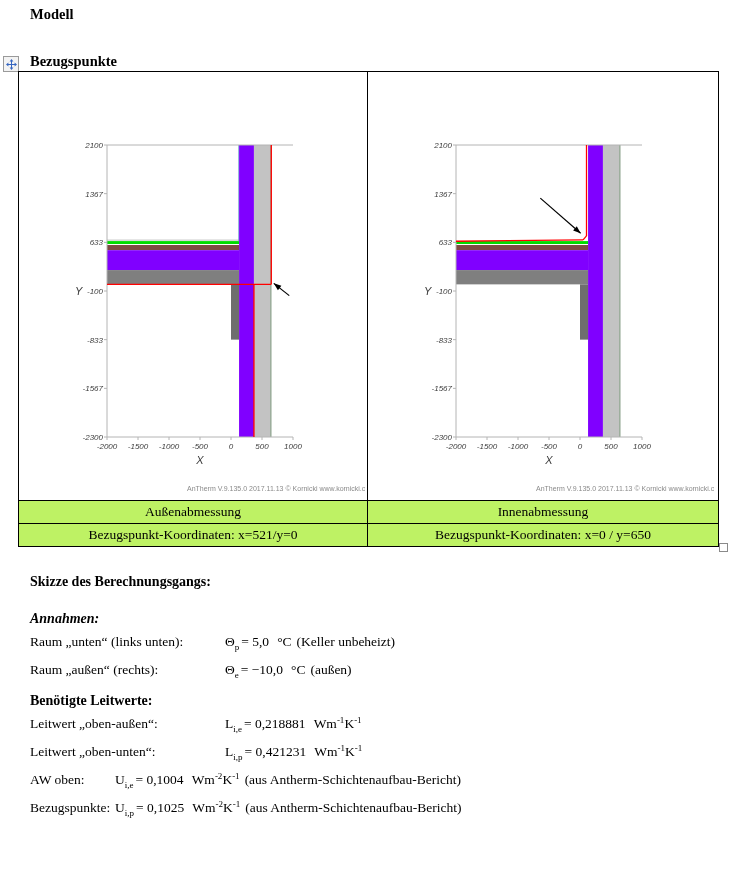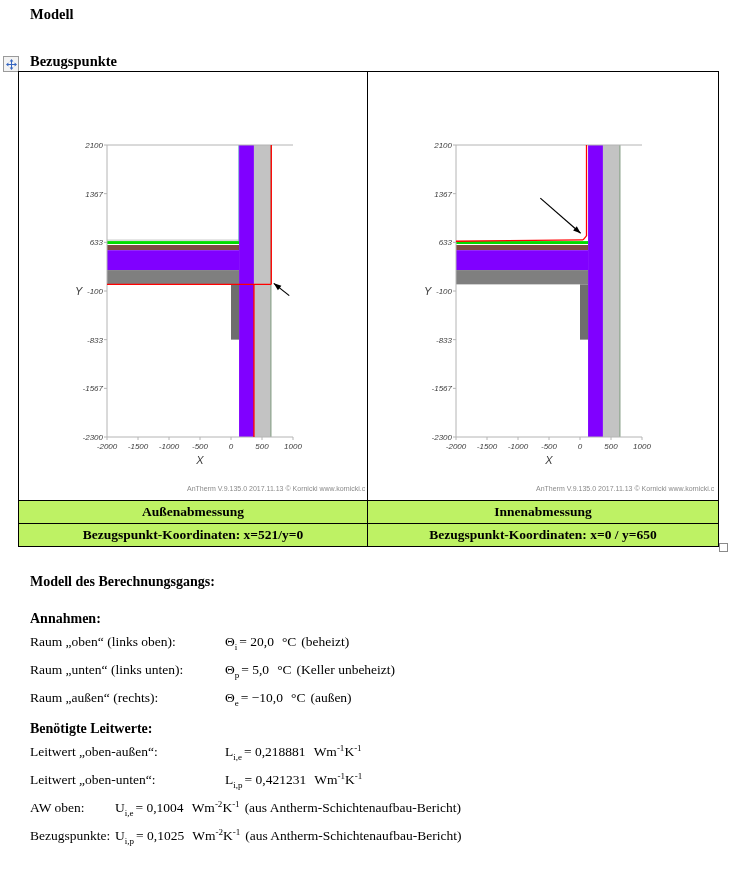--- a/index.html
+++ b/index.html
@@ -9,38 +9,38 @@
   .h-modell{top:6px;}
   .h-bezug{top:37px;margin-top:16px;}
 
   
   .tbl{position:absolute;left:18px;top:71px;width:699px;border:1px solid #000;background:#bef264;}
   .trow1{display:flex;height:428px;}
   .cell{position:relative;overflow:hidden;background:#fff;}
   .c-left{width:348px;border-right:1px solid #000;flex:none;}
   .c-right{flex:1;}
   .trow{display:flex;border-top:1px solid #000;height:22px;}
-  .tcell{line-height:22px;text-align:center;font-weight:bold;font-size:13.5px;overflow:hidden;}
+  .tcell{line-height:22px;text-align:center;font-weight:normal;font-size:13.5px;overflow:hidden;}
   .chart-footer{position:absolute;top:413px;left:168px;white-space:nowrap;
     font-family:"Liberation Sans",sans-serif;font-size:7px;color:#8a8a8a;}
 
   
   .mv{position:absolute;left:3px;top:56px;width:14px;height:14px;border:1px solid #9a9a9a;
       background:#f3f3f3;display:flex;align-items:center;justify-content:center;}
   .rsz{position:absolute;left:719px;top:543px;width:7px;height:7px;border:1px solid #8a8a8a;background:#fff;}
 
   
   .tick{font:italic 8px "Liberation Sans",sans-serif;fill:#3d3d3d;}
   .axl{font:italic 11px "Liberation Sans",sans-serif;fill:#3d3d3d;}
 
   
   .sections{position:absolute;left:30px;top:574px;width:685px;font-size:13.5px;}
   .sections h3{font-size:14px;margin:0;}
   .h-skizze{margin:0 0 21px 0 !important;}
-  .h-ann{margin:0 0 5px 0 !important;}
+  .h-ann{margin:0 0 5px 0 !important;font-style:italic;}
   .h-leit{margin:14px 0 5px 0 !important;}
   .h-u{margin:12px 0 5px 0 !important;}
   .trowtx{margin-bottom:9px;line-height:19px;}
   .lbl{display:inline-block;width:195px;}
   .lbl-s{display:inline-block;width:85px;}
   sub{font-size:9px;line-height:0;}
   sup{font-size:9px;line-height:0;}
   .val{margin-left:2px;}
   .unit{margin-left:8px;}
   .note{margin-left:5px;}
@@ -181,27 +181,24 @@
     </div>
     <div class="trow">
       <div class="tcell c-left">Bezugspunkt-Koordinaten: x=521/y=0</div>
       <div class="tcell c-right">Bezugspunkt-Koordinaten: x=0 / y=650</div>
     </div>
   </div>
 
   <div class="rsz"></div>
 
   <div class="sections">
-    <h3 class="h-skizze">Modell des Berechnungsgangs:</h3>
+    <h3 class="h-skizze">Skizze des Berechnungsgangs:</h3>
 
     <h3 class="h-ann">Annahmen:</h3>
     <div class="trowtx">
-      <span class="lbl">Raum „oben“ (links oben):</span><span>Θ</span><sub>i</sub><span class="val">= 20,0</span><span class="unit">°C</span><span class="note">(beheizt)</span>
-    </div>
-    <div class="trowtx">
       <span class="lbl">Raum „unten“ (links unten):</span><span>Θ</span><sub>p</sub><span class="val">= 5,0</span><span class="unit">°C</span><span class="note">(Keller unbeheizt)</span>
     </div>
     <div class="trowtx">
       <span class="lbl">Raum „außen“ (rechts):</span><span>Θ</span><sub>e</sub><span class="val">= −10,0</span><span class="unit">°C</span><span class="note">(außen)</span>
     </div>
 
     <h3 class="h-leit">Benötigte Leitwerte:</h3>
     <div class="trowtx">
       <span class="lbl">Leitwert „oben-außen“:</span><span>L</span><sub>i,e</sub><span class="val">= 0,218881</span><span class="unit">Wm</span><sup>-1</sup><span>K</span><sup>-1</sup>
     </div>

